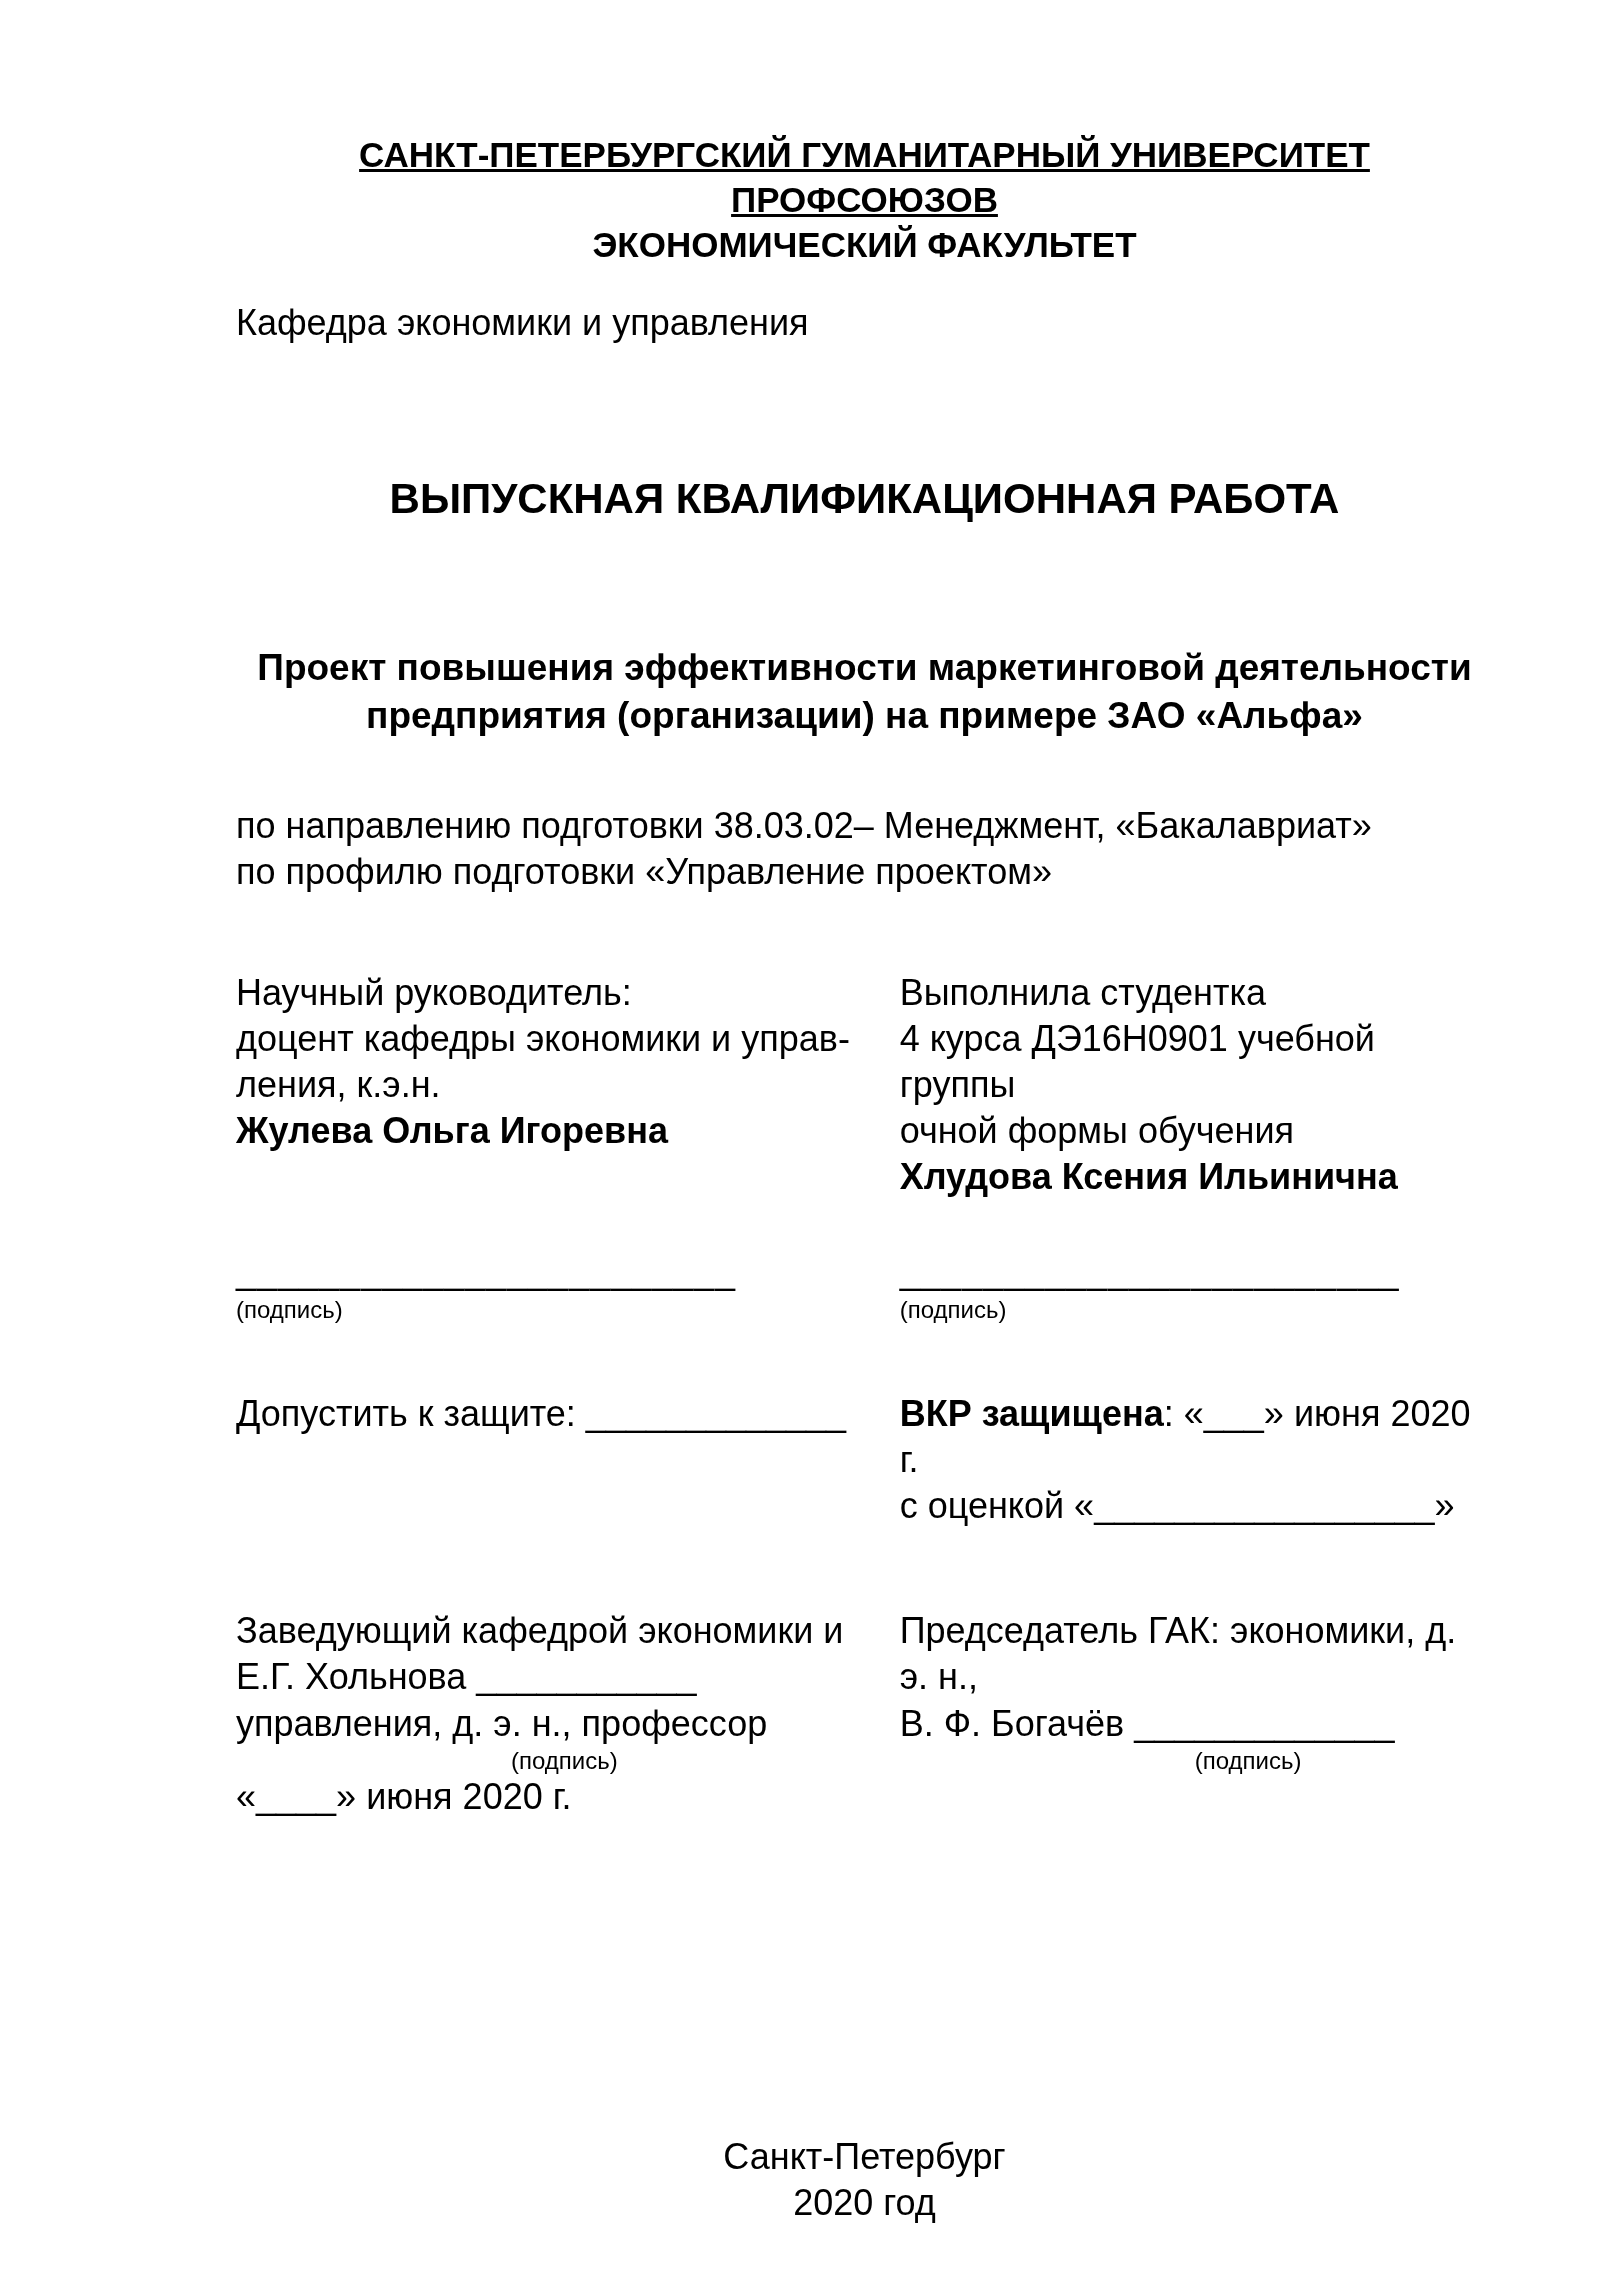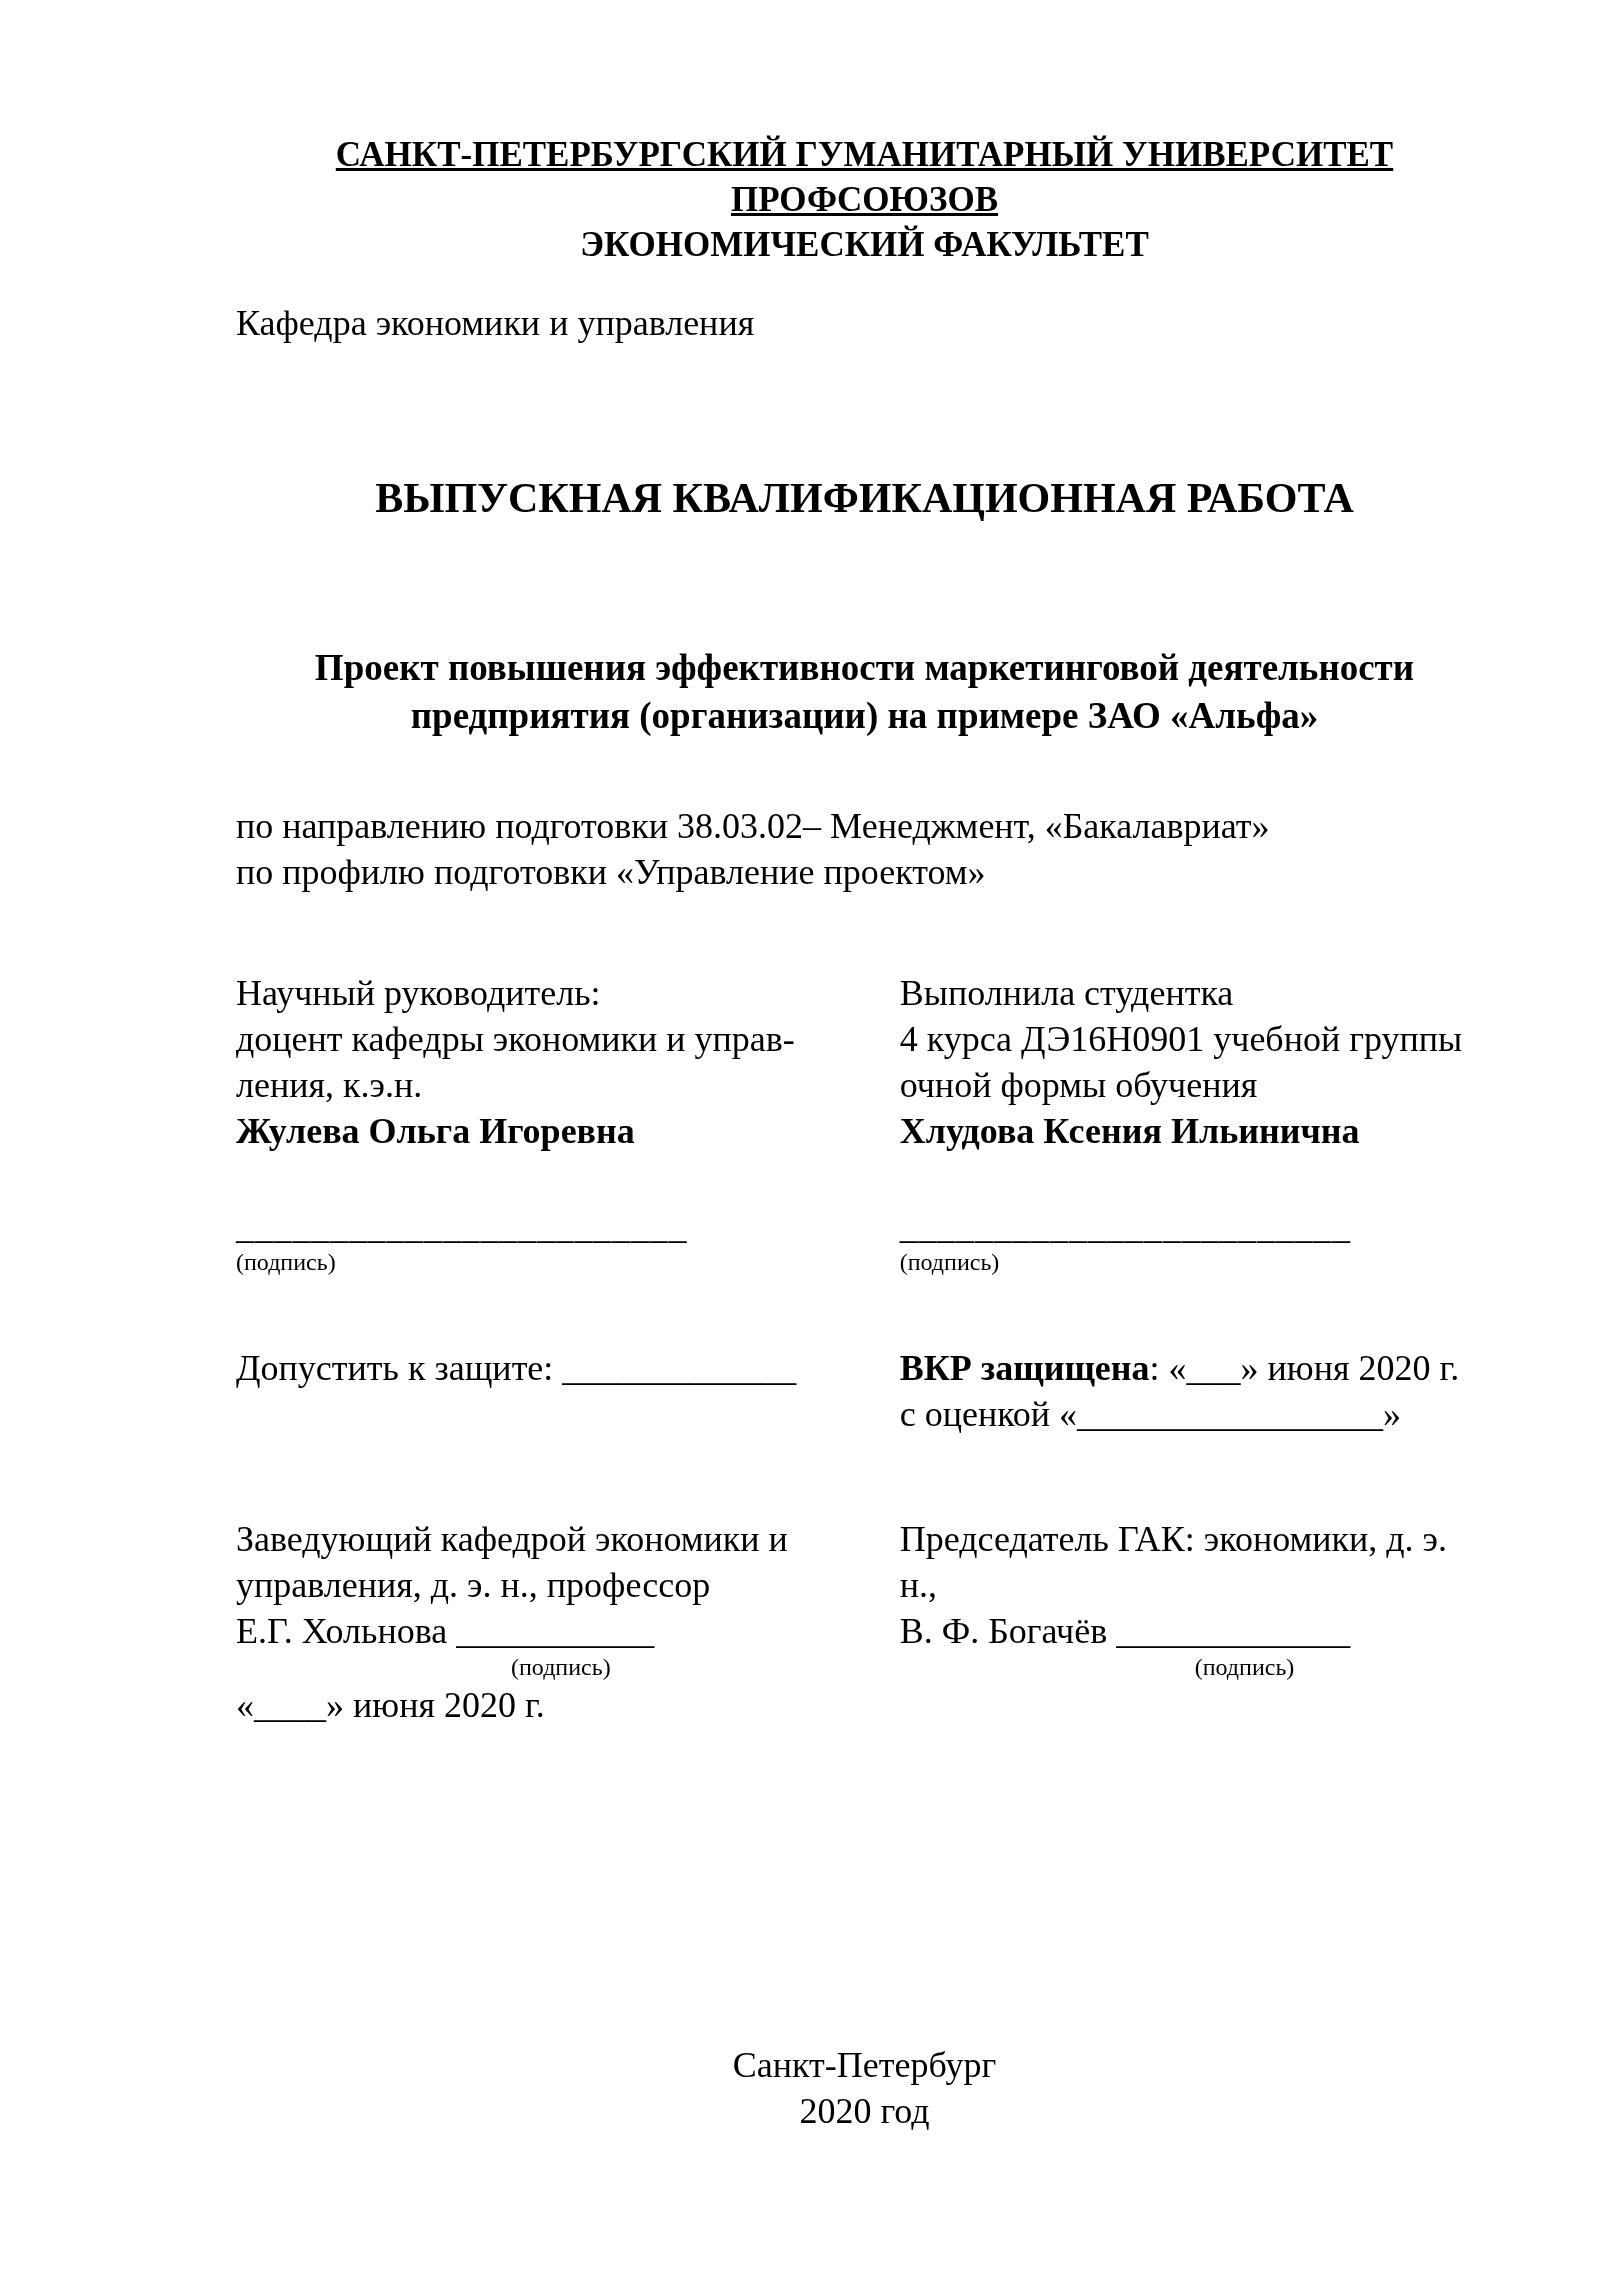--- a/index.html
+++ b/index.html
@@ -6,21 +6,21 @@
     margin: 0;
     padding: 0;
     background: #ffffff;
   }
   .page {
     position: relative;
     width: 1623px;
     height: 2295px;
     background: #ffffff;
     color: #000000;
-    font-family: Liberation Serif, serif;
+    font-family: Liberation Sans, sans-serif;
     font-size: 36px;
     line-height: 1.28;
     box-sizing: border-box;
     padding: 133px 130px 0 236px;
     overflow: hidden;
   }
   .bold   { font-weight: bold; }
 
   .header-university {
     font-weight: bold;
@@ -144,22 +144,22 @@
       <div>
         <span class="bold">ВКР защищена</span><span>: «___» июня 2020 г.</span>
       </div>
       <div>с оценкой «_________________»</div>
     </div>
   </div>
 
   <div class="two-col officials-block">
     <div>
       <div>Заведующий кафедрой экономики и</div>
+      <div>Е.Г. Хольнова ___________</div>
       <div>управления, д. э. н., профессор</div>
-      <div>Е.Г. Хольнова ___________</div>
       <div class="caption caption-indent-left">(подпись)</div>
       <div>«____» июня 2020 г.</div>
     </div>
     <div>
       <div>Председатель ГАК: экономики, д. э. н.,</div>
       <div>В. Ф. Богачёв _____________</div>
       <div class="caption caption-indent-right">(подпись)</div>
     </div>
   </div>
 

